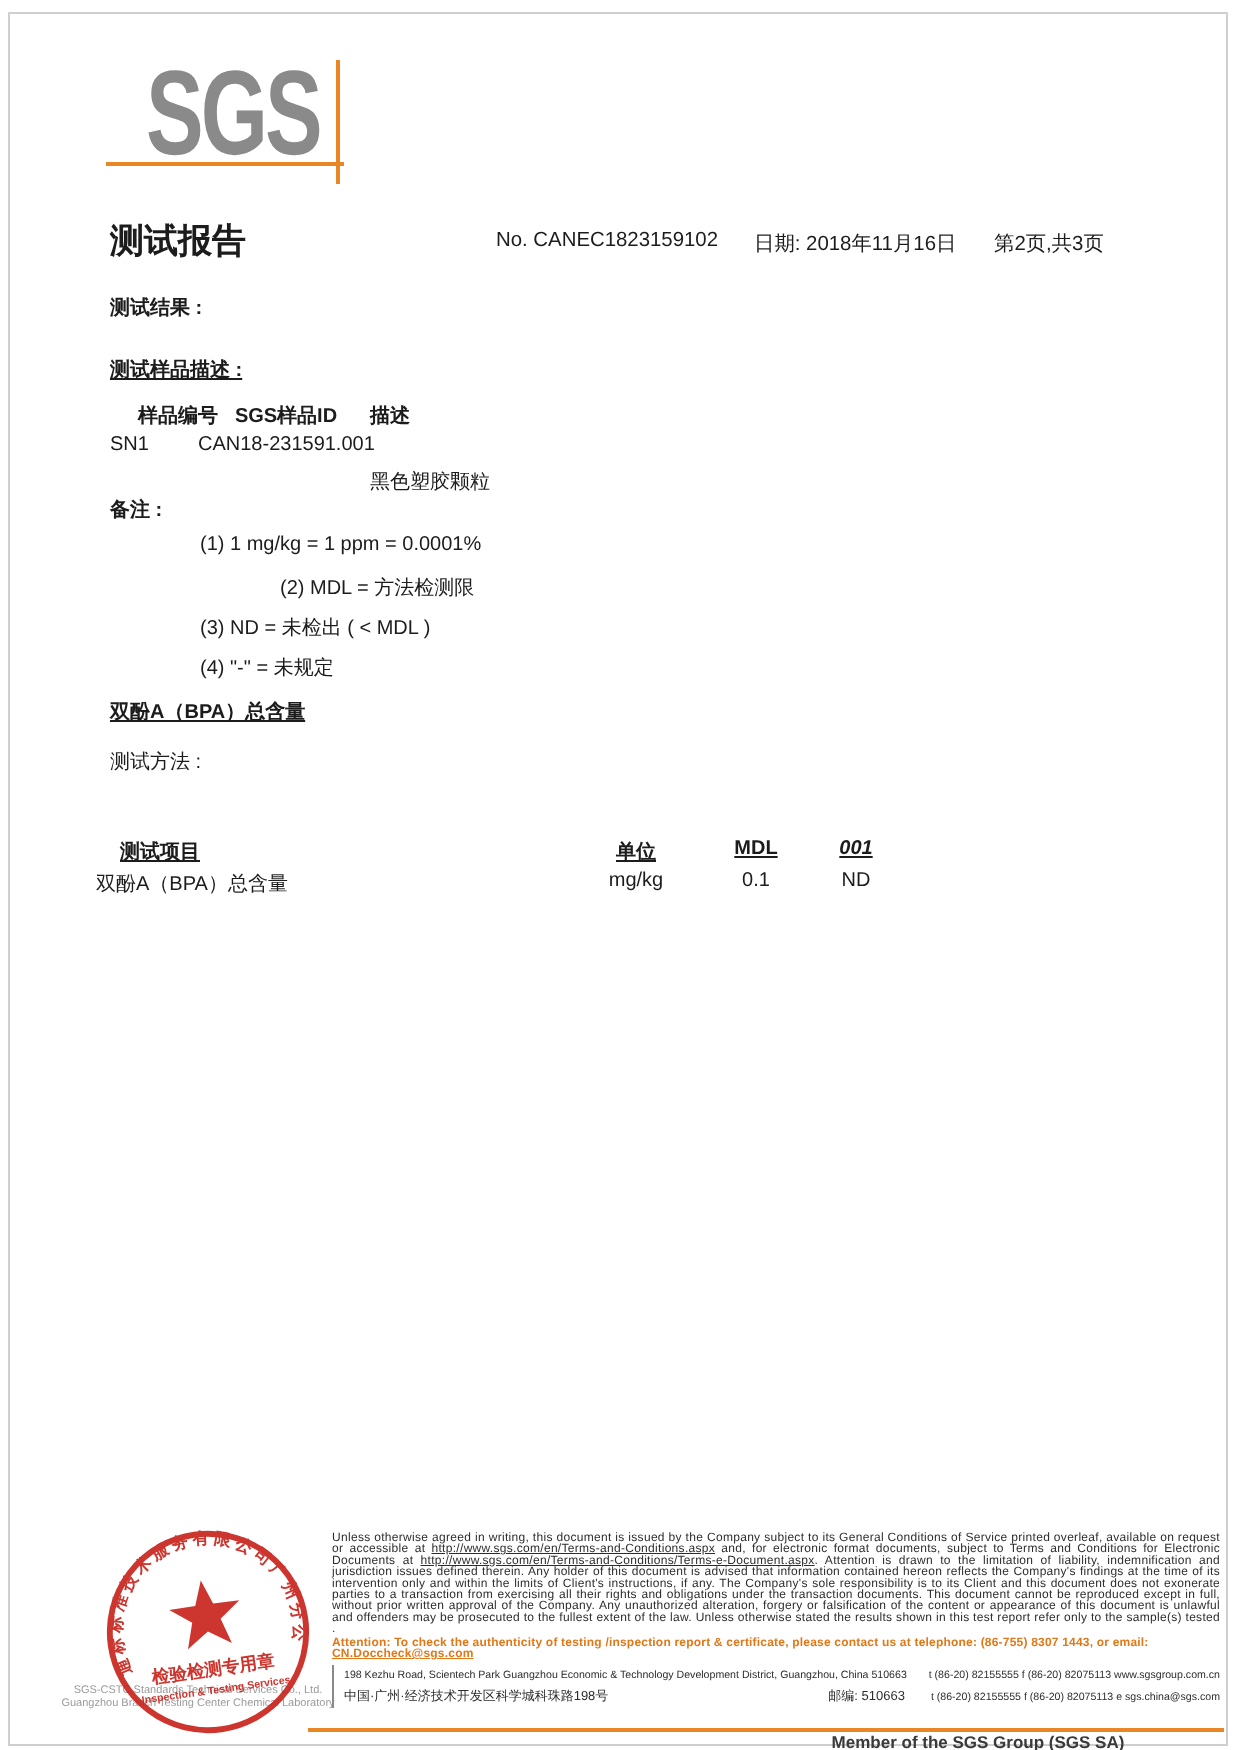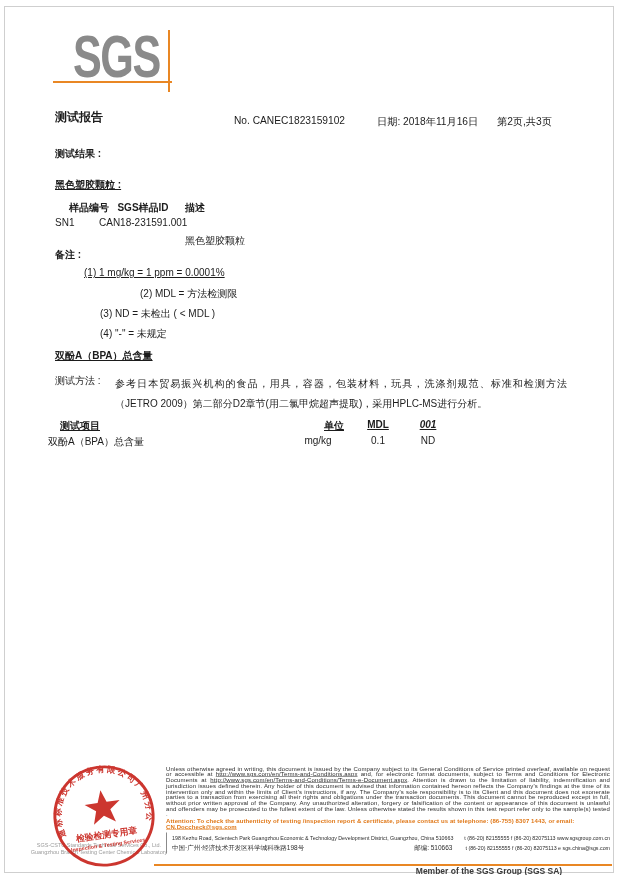--- a/index.html
+++ b/index.html
@@ -11,51 +11,51 @@
   .abs { position:absolute; white-space:nowrap; }
 
   
   .logo-text { position:absolute; left:73px; top:27px; font-size:60px; line-height:60px;
                font-weight:bold; color:#8a8a8a; letter-spacing:-2px;
                transform:scaleX(0.72); transform-origin:left top; }
   .logo-hline { position:absolute; left:53px; top:81px; width:119px; height:2px; background:#e98724; }
   .logo-vline { position:absolute; left:168px; top:30px; width:2px; height:62px; background:#e98724; }
 
   
-  .title { left:55px; top:109px; font-size:12px; font-weight:bold; color:#1c1c1c; }
+  .title { left:55px; top:109px; font-size:17px; font-weight:bold; color:#1c1c1c; }
   .hdr { font-size:10.2px; color:#1c1c1c; }
-  .hdr-no   { left:214px; top:115px;padding-left:20px; }
+  .hdr-no   { left:228px; top:115px;padding-left:20px; }
   .hdr-date { left:377px; top:115px; }
   .hdr-page { left:497px; top:115px; }
 
   .body-txt { font-size:10px; color:#1c1c1c; }
 
   .lbl-results { left:55px; top:147px; font-weight:bold; }
   .lbl-sample  { left:55px; top:178px; font-weight:bold; text-decoration:underline; }
 
   .st-h1 { left:55px;  top:201px; width:54px; text-align:right; font-weight:bold; }
   .st-h2 { left:103px; top:201px; width:80px; text-align:center; font-weight:bold; }
   .st-h3 { left:185px; top:201px; font-weight:bold; }
   .st-c1 { left:55px;  top:217px; width:54px; }
   .st-c2 { left:99px;  top:217px; width:88px; text-align:left; }
   .st-c3 { left:185px; top:234px; }
 
   .lbl-notes { left:55px; top:248px; font-weight:bold; }
-  .note-0 { left:84px; top:267px;text-decoration:underline; }
+  .note-0 { left:100px; top:267px; }
   .note-1 { left:100px; top:287px;margin-left:40px; }
   .note-2 { left:100px; top:307px; }
   .note-3 { left:100px; top:327px; }
 
   .bpa-heading { left:55px; top:349px; font-weight:bold; text-decoration:underline; }
   .lbl-method  { left:55px; top:374px; }
   .method-para { left:115px; top:374px; width:452px; white-space:normal;
                  line-height:20px; text-align:justify; }
 
   .rt-h1 { left:60px;  top:419px; font-weight:bold; text-decoration:underline; }
-  .rt-h2 { left:317px; top:419px; width:34px; text-align:center; font-weight:bold; text-decoration:underline; }
+  .rt-h2 { left:301px; top:419px; width:34px; text-align:center; font-weight:bold; text-decoration:underline; }
   .rt-h3 { left:359px; top:419px; width:38px; text-align:center; font-weight:bold; text-decoration:underline; }
   .rt-h4 { left:411px; top:419px; width:34px; text-align:center; font-weight:bold; font-style:italic; text-decoration:underline; }
   .rt-c1 { left:48px;  top:435px; }
   .rt-c2 { left:297px; top:435px; width:42px; text-align:center; }
   .rt-c3 { left:359px; top:435px; width:38px; text-align:center; }
   .rt-c4 { left:411px; top:435px; width:34px; text-align:center; }
 
   
   .stamp { position:absolute; left:50px; top:762px; width:108px; height:108px; z-index:3; opacity:0.92; }
 
@@ -91,40 +91,39 @@
     <div class="logo-hline"></div>
     <div class="logo-vline"></div>
   </div>
 
   <div class="abs title">测试报告</div>
   <div class="abs hdr hdr-no">No. CANEC1823159102</div>
   <div class="abs hdr hdr-date">日期: 2018年11月16日</div>
   <div class="abs hdr hdr-page">第2页,共3页</div>
 
   <div class="abs body-txt lbl-results">测试结果 :</div>
-  <div class="abs body-txt lbl-sample">黑色塑胶颗粒 :</div>
+  <div class="abs body-txt lbl-sample">测试样品描述 :</div>
 
   <div>
     <div class="abs body-txt st-h1">样品编号</div>
     <div class="abs body-txt st-h2">SGS样品ID</div>
     <div class="abs body-txt st-h3">描述</div>
     <div class="abs body-txt st-c1">SN1</div>
     <div class="abs body-txt st-c2">CAN18-231591.001</div>
     <div class="abs body-txt st-c3">黑色塑胶颗粒</div>
   </div>
 
   <div class="abs body-txt lbl-notes">备注 :</div>
   <div class="abs body-txt note-0">(1) 1 mg/kg = 1 ppm = 0.0001%</div>
   <div class="abs body-txt note-1">(2) MDL = 方法检测限</div>
   <div class="abs body-txt note-2">(3) ND = 未检出 ( &lt; MDL )</div>
   <div class="abs body-txt note-3">(4) "-" = 未规定</div>
 
   <div class="abs body-txt bpa-heading">双酚A（BPA）总含量</div>
   <div class="abs body-txt lbl-method">测试方法 :</div>
-  <div class="abs body-txt method-para">参考日本贸易振兴机构的食品，用具，容器，包装材料，玩具，洗涤剂规范、标准和检测方法（JETRO 2009）第二部分D2章节(用二氯甲烷超声提取)，采用HPLC-MS进行分析。</div>
 
   <div>
     <div class="abs body-txt rt-h1">测试项目</div>
     <div class="abs body-txt rt-h2">单位</div>
     <div class="abs body-txt rt-h3">MDL</div>
     <div class="abs body-txt rt-h4">001</div>
     <div class="abs body-txt rt-c1">双酚A（BPA）总含量</div>
     <div class="abs body-txt rt-c2">mg/kg</div>
     <div class="abs body-txt rt-c3">0.1</div>
     <div class="abs body-txt rt-c4">ND</div>

